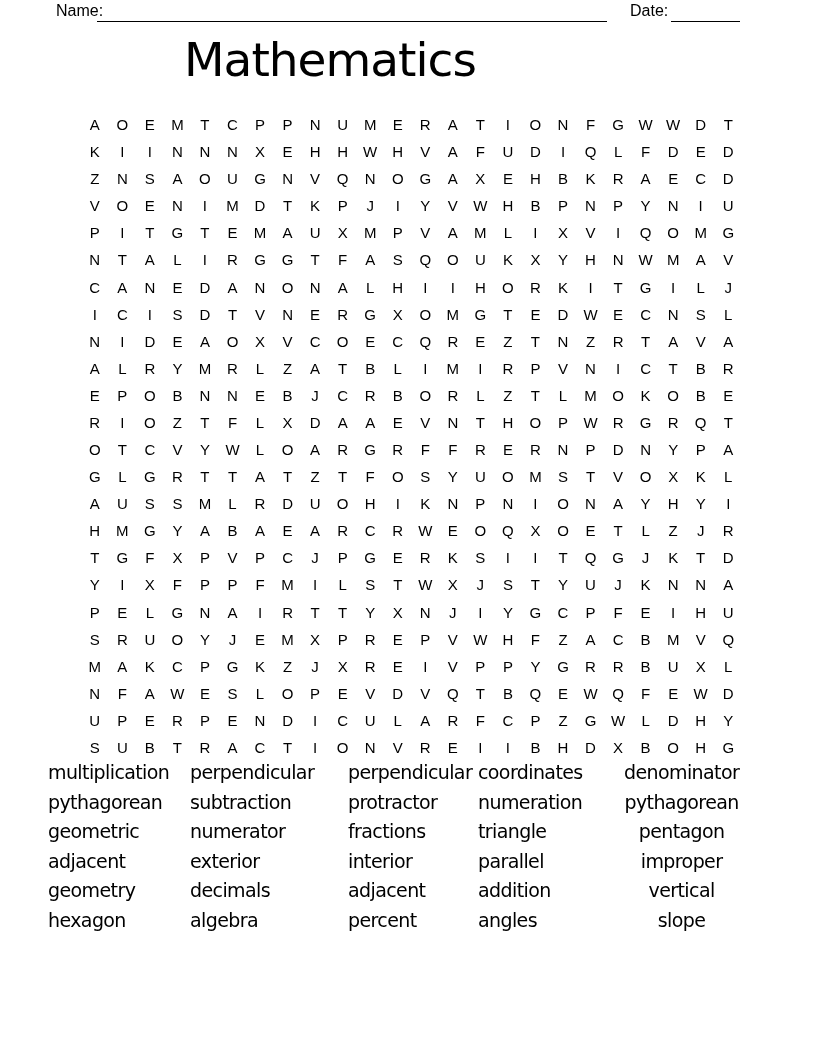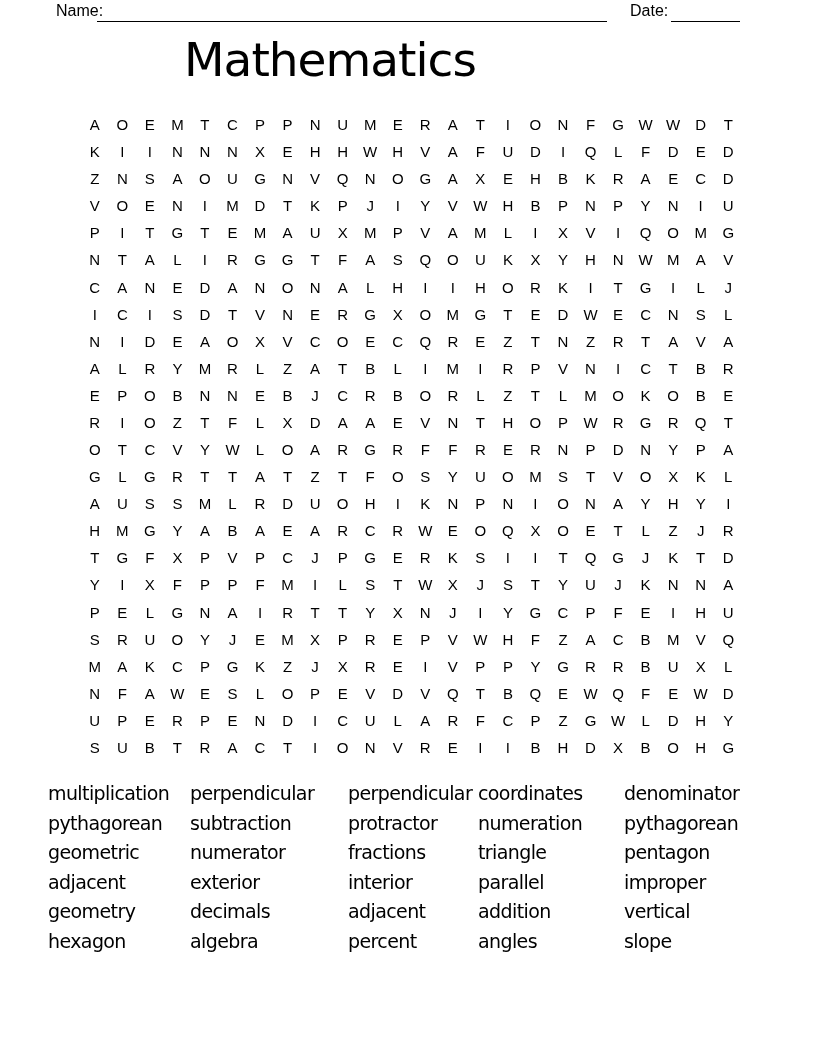--- a/index.html
+++ b/index.html
@@ -40,27 +40,27 @@
     grid-template-rows: repeat(24, 1fr);
   }
   .cell {
     display: flex; align-items: center; justify-content: center;
     font-family: "Liberation Sans", sans-serif;
     font-size: 15px;
     color: #000;
   }
 
   
-  .word-list { position: absolute; left: 0; top: 779px; width: 748px; height: 190px; }
+  .word-list { position: absolute; left: 0; top: 758px; width: 748px; height: 190px; }
   .word-col { position: absolute; top: 0; }
   .word-col:nth-child(1) { left: 48px; }
   .word-col:nth-child(2) { left: 190px; }
   .word-col:nth-child(3) { left: 336px; margin-left: 12px; }
   .word-col:nth-child(4) { left: 478px; }
-  .word-col:nth-child(5) { left: 624px; }
+  .word-col:nth-child(5) { left: 624px; text-align: center; }
   .word {
     font-family: "DejaVu Sans", sans-serif;
     font-size: 19px; line-height: 29.5px;
     letter-spacing: -0.6px;
     color: #000;
     white-space: nowrap;
   }
 </style>
 </head>
 <body>

